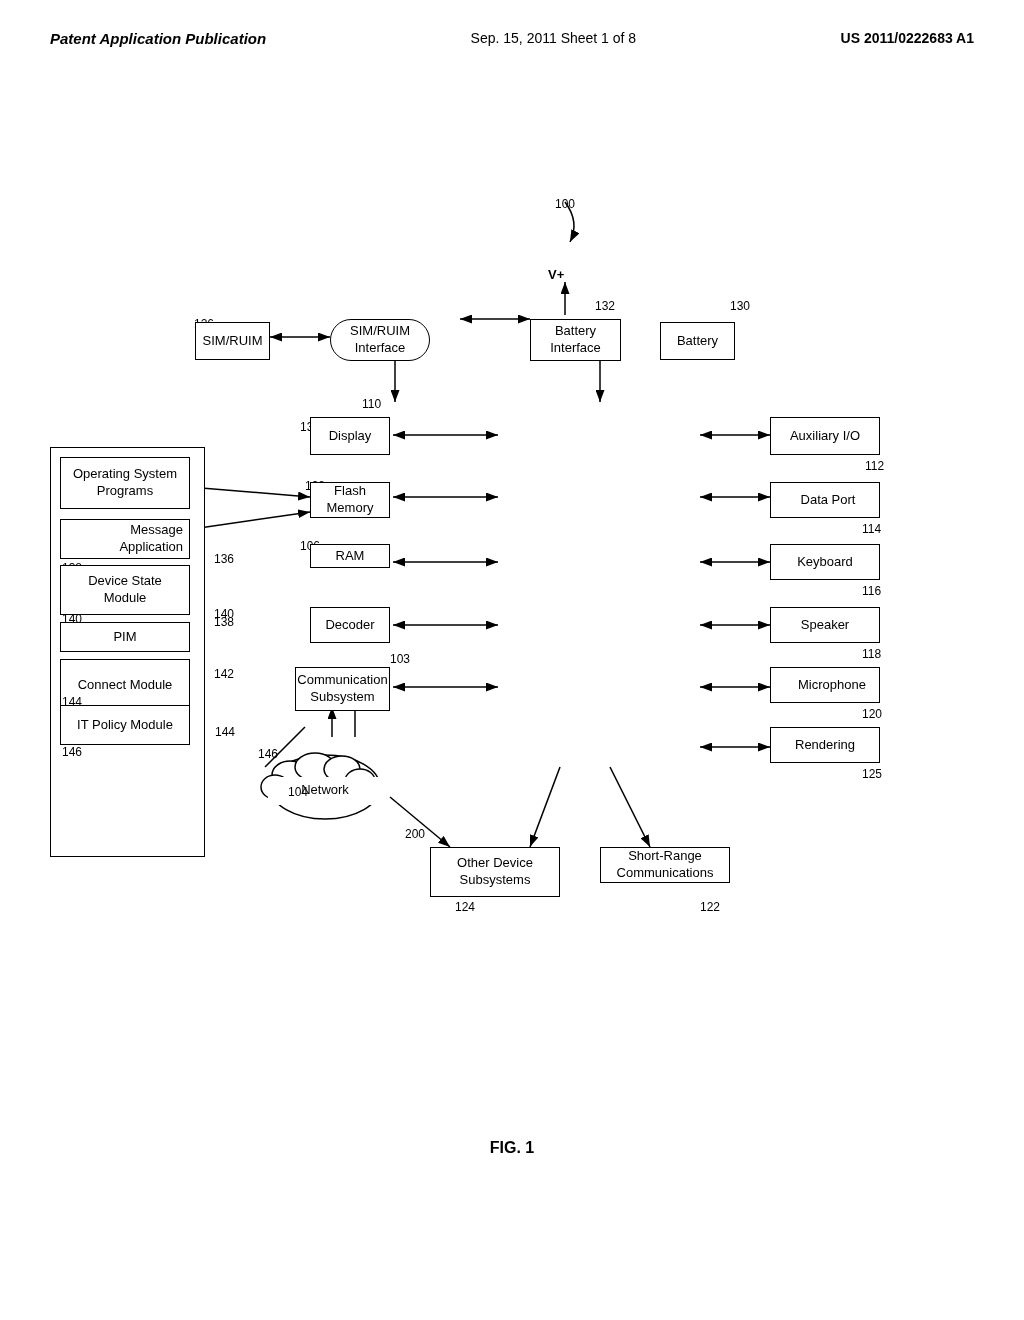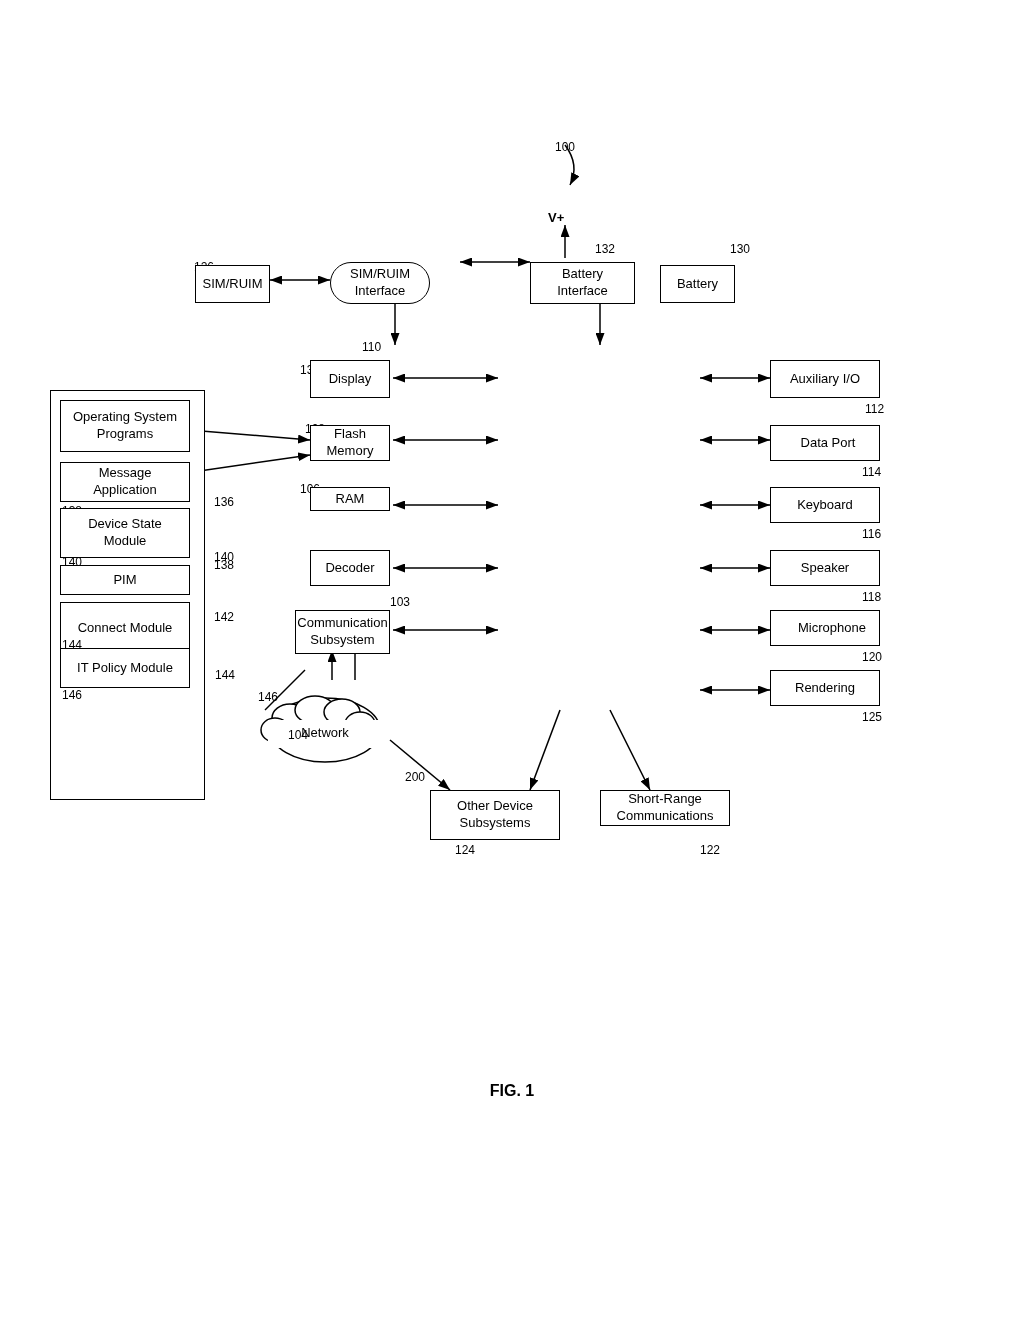--- a/index.html
+++ b/index.html
@@ -92,20 +92,25 @@
       position: absolute;
       border: 1.5px solid #000;
       background: #fff;
     }
   </style>
 </head>
 <body>
 
 <div class="page">
 
+  <div class="header">
+    <div class="header-left">Patent Application Publication</div>
+    <div class="header-center">Sep. 15, 2011   Sheet 1 of 8</div>
+    <div class="header-right">US 2011/0222683 A1</div>
+  </div>
 
   <div class="diagram-area">
 
     <svg class="svg-overlay" xmlns="http://www.w3.org/2000/svg">
       <defs>
         <marker id="arrowhead" markerWidth="8" markerHeight="6" refX="8" refY="3" orient="auto">
           <polygon points="0 0, 8 3, 0 6" fill="#000"></polygon>
         </marker>
         <marker id="arrowhead-left" markerWidth="8" markerHeight="6" refX="0" refY="3" orient="auto">
           <polygon points="8 0, 0 3, 8 6" fill="#000"></polygon>
@@ -185,21 +190,21 @@
 
     <div class="box" style="left:195px; top:255px; width:75px; height:38px;">
       <span>SIM/RUIM</span>
     </div>
 
     <div class="box" style="left:330px; top:252px; width:100px; height:42px;border-radius:21px;">
       <span>SIM/RUIM
 Interface</span>
     </div>
 
-    <div class="box" style="left:530px; top:252px; width:105px; height:42px;">
+    <div class="box" style="left:530px; top:252px; width:91px; height:42px;">
       <span>Battery
 Interface</span>
     </div>
 
     <div class="box" style="left:660px; top:255px; width:75px; height:38px;">
       <span>Battery</span>
     </div>
 
     <div class="lbl" style="top:330px; left:362px;">110</div>
 
@@ -302,21 +307,21 @@
     <div class="lbl" style="top:833px; left:700px;">122</div>
 
     <div class="left-sidebar" style="left:50px; top:380px; width:155px; height:410px;"></div>
 
     <div class="box" style="left:60px; top:390px; width:130px; height:52px; border: 1px solid #000;">
       <span>Operating
 System
 Programs</span>
     </div>
 
-    <div class="box" style="left:60px; top:452px; width:130px; height:40px; border: 1px solid #000;">
+    <div class="box" style="left:60px; top:452px; width:130px; height:40px; border: 1px solid #000; text-align: right;">
       <span>Message
 Application</span>
     </div>
     <div class="lbl" style="top:494px; left:62px;">138</div>
 
     <div class="box" style="left:60px; top:498px; width:130px; height:50px; border: 1px solid #000;">
       <span>Device
 State
 Module</span>
     </div>

